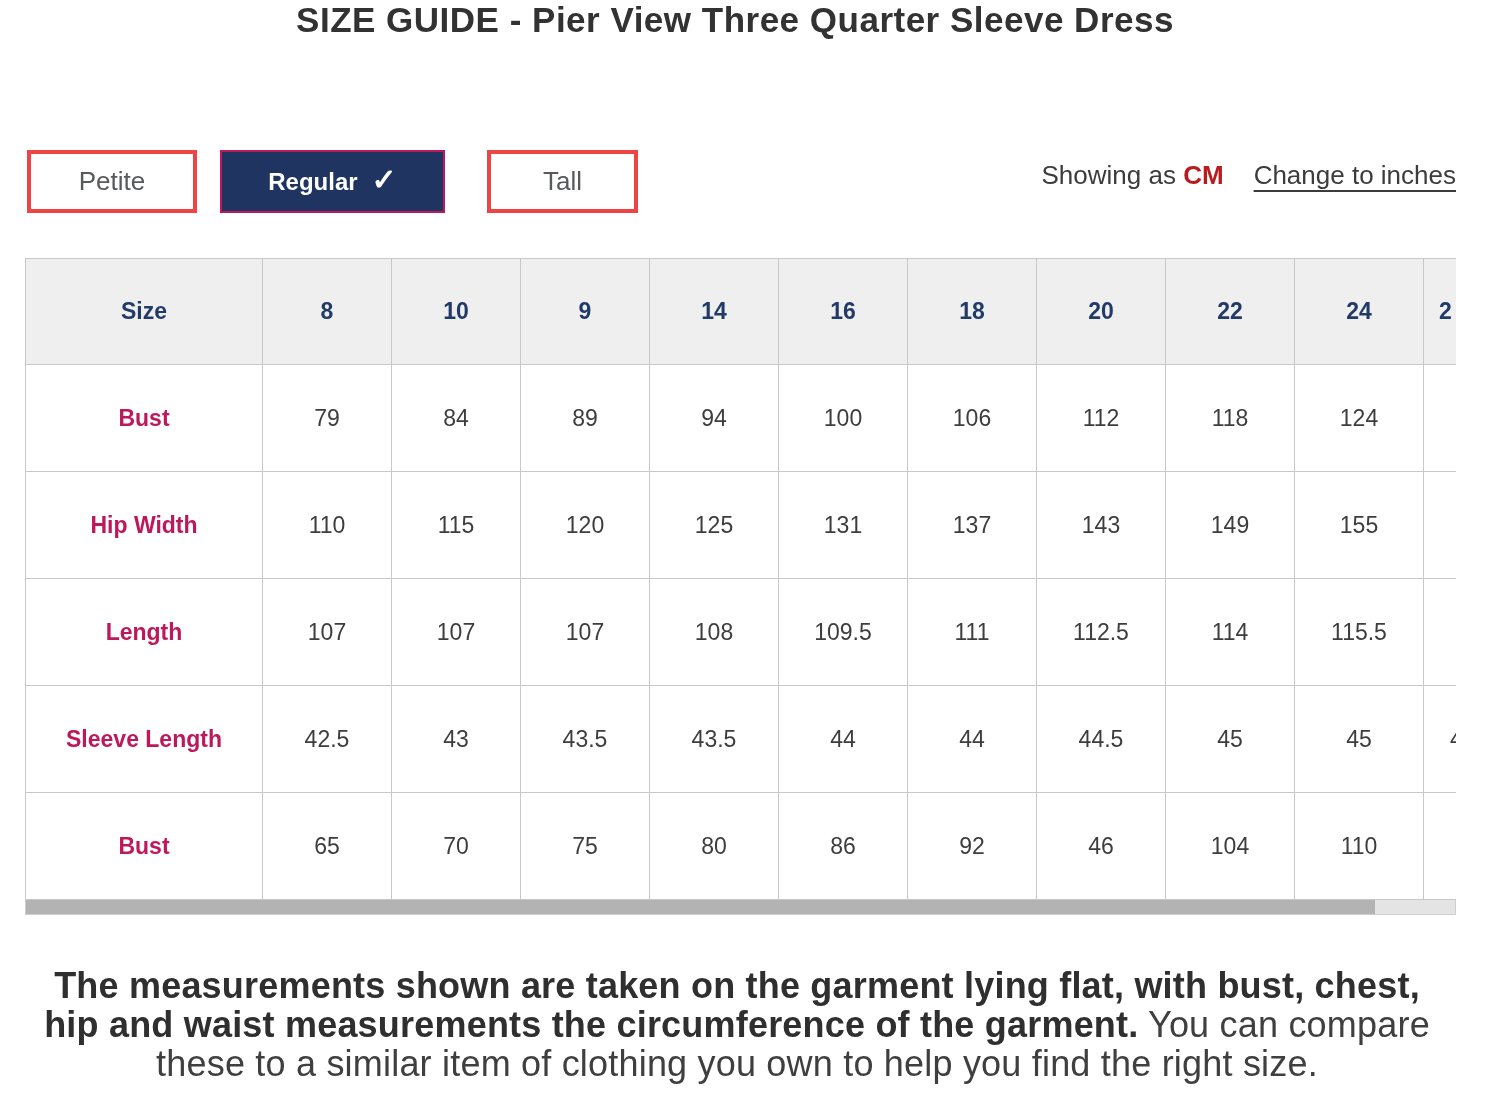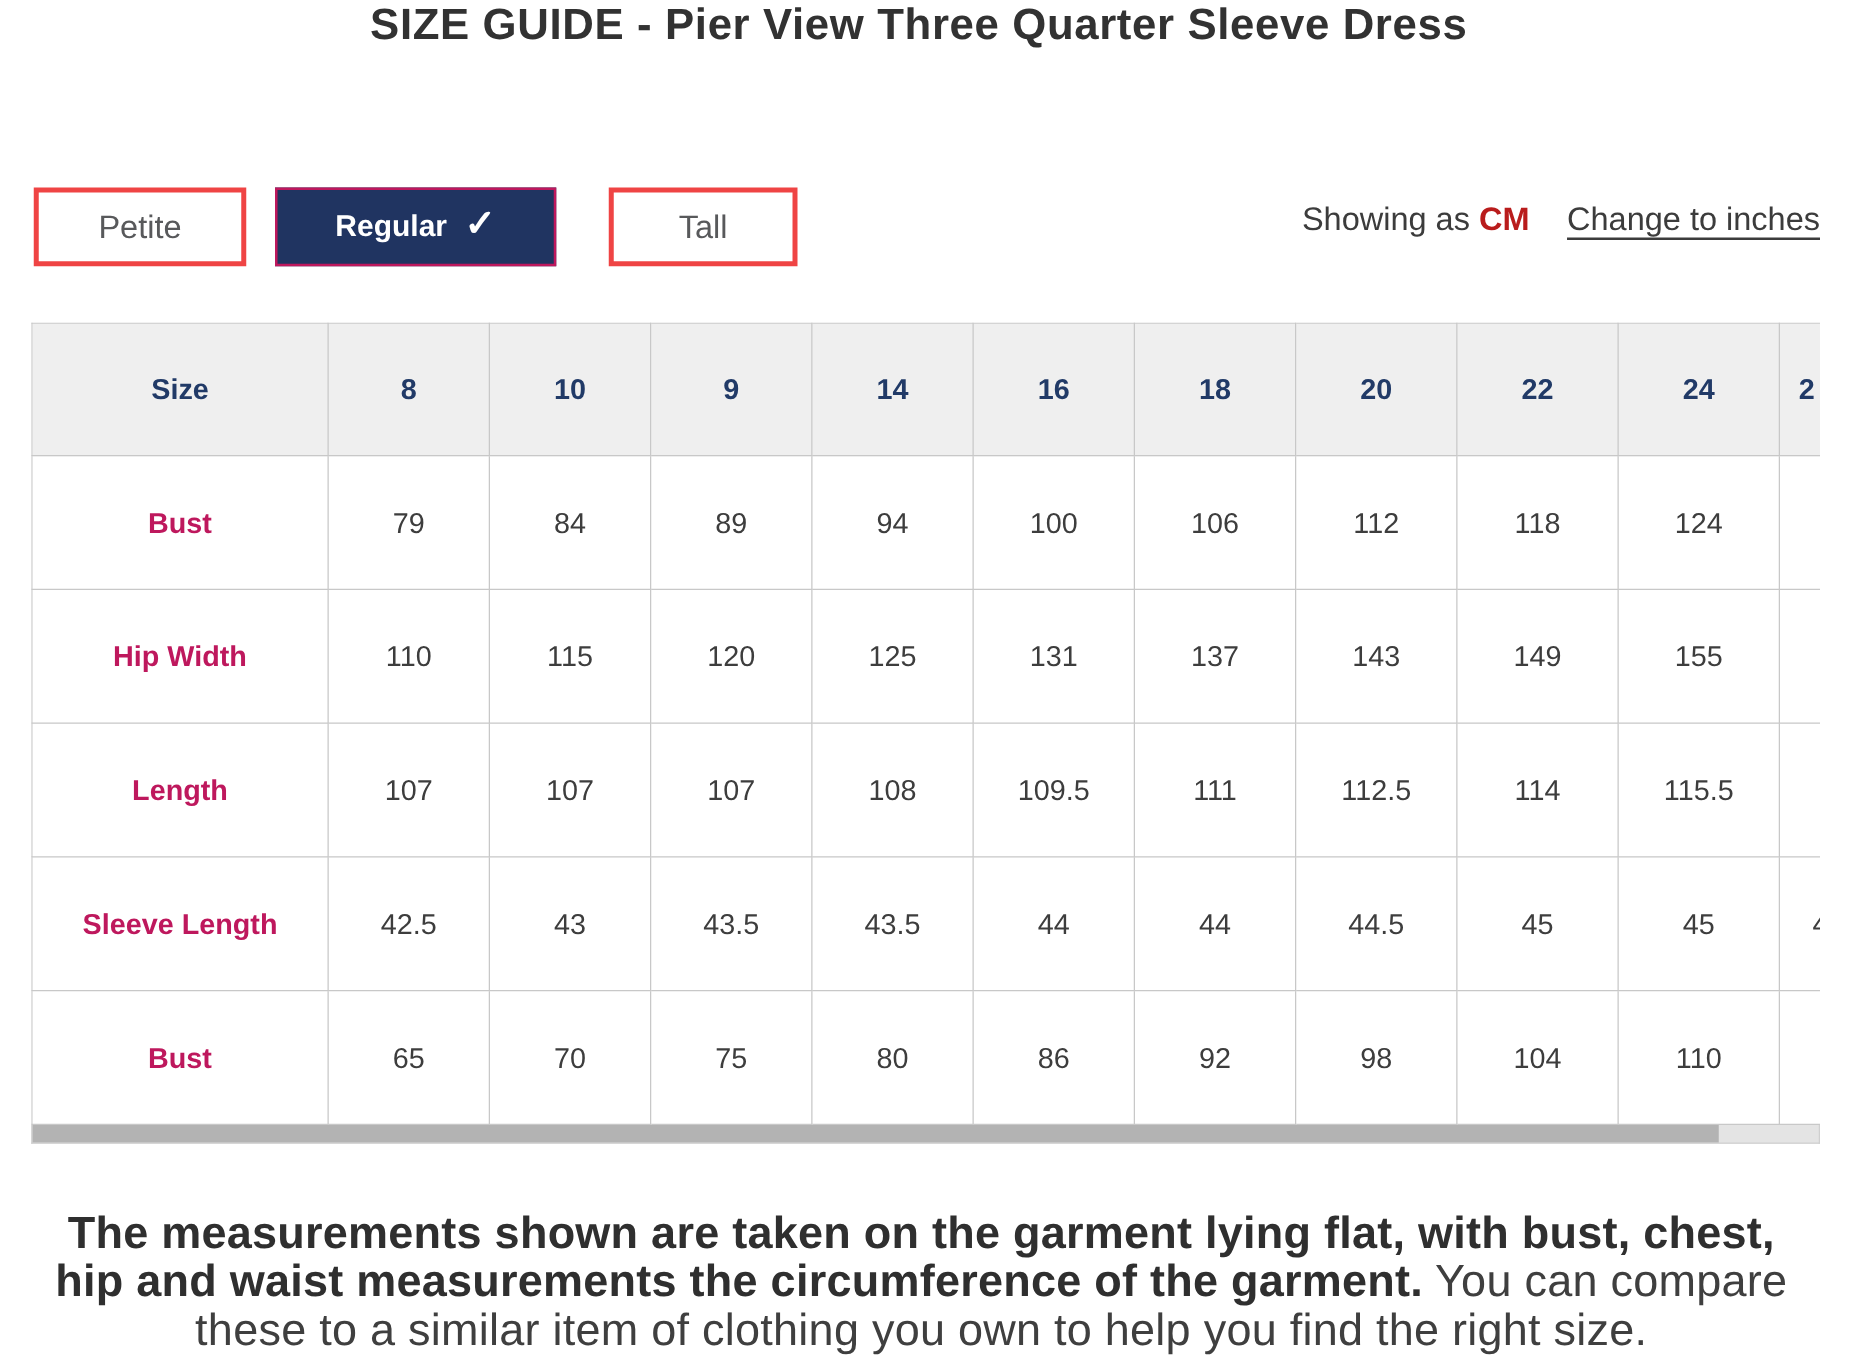--- a/index.html
+++ b/index.html
@@ -208,21 +208,21 @@
             <td class="val stub">4</td>
           </tr>
           <tr class="body-row">
             <td class="row-label">Bust</td>
             <td class="val">65</td>
             <td class="val">70</td>
             <td class="val">75</td>
             <td class="val">80</td>
             <td class="val">86</td>
             <td class="val">92</td>
-            <td class="val">98</td>
+            <td class="val">46</td>
             <td class="val">104</td>
             <td class="val">110</td>
             <td class="val stub"></td>
           </tr>
         </tbody>
     </table>
   </div>
   <div class="hscrollbar">
     <div class="thumb"></div>
   </div>

